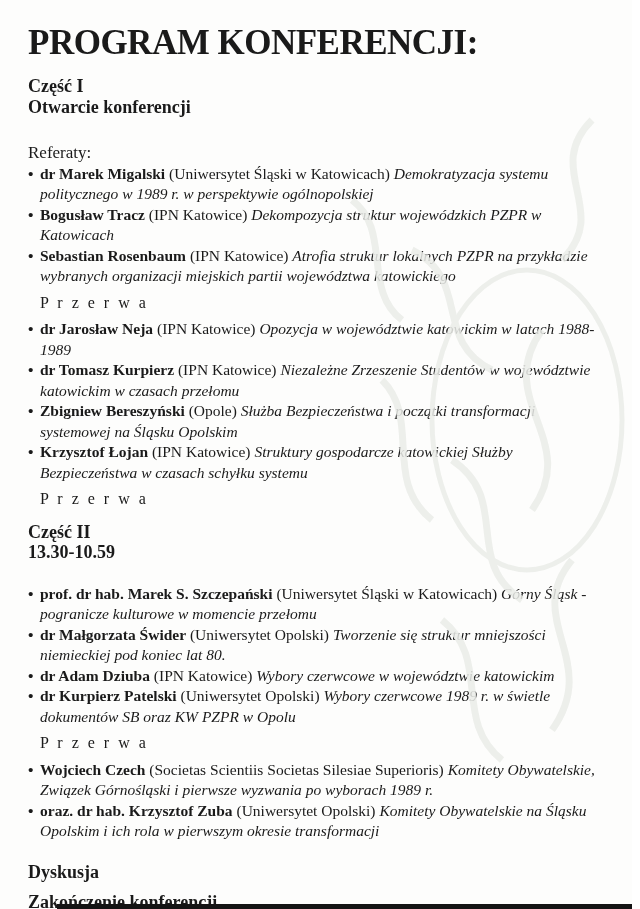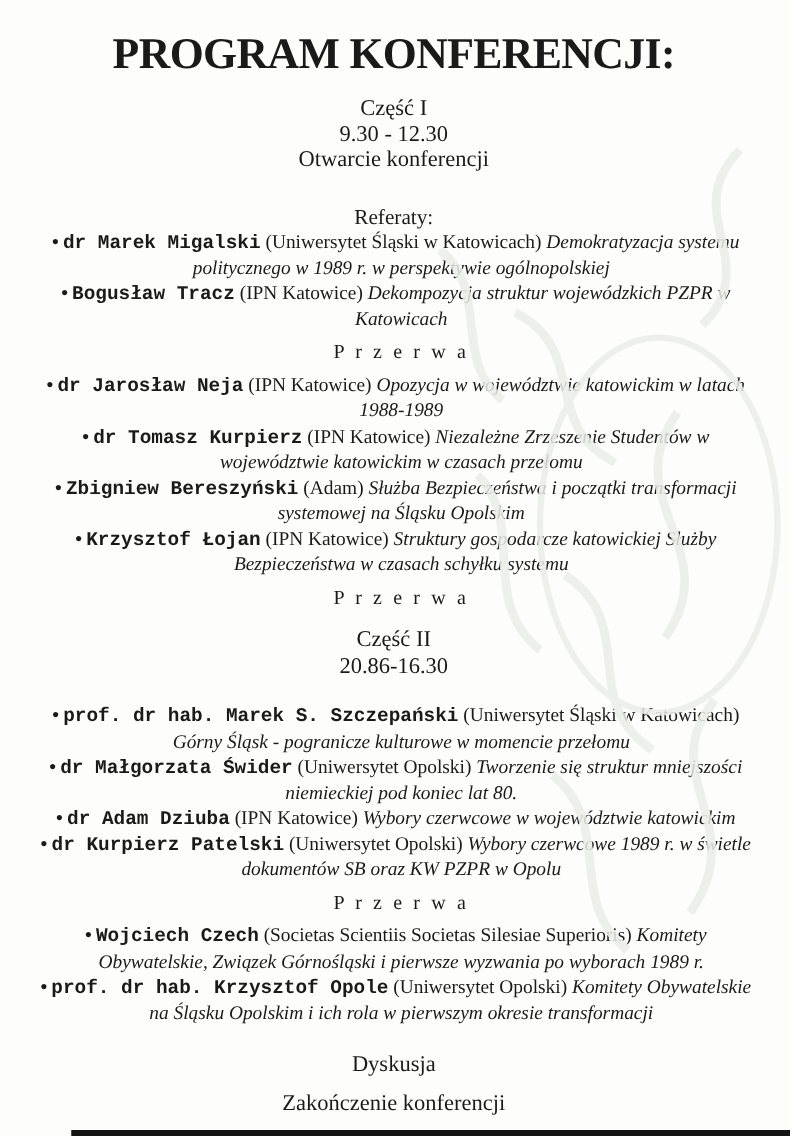--- a/index.html
+++ b/index.html
@@ -5,36 +5,35 @@
   html,body { margin:0; padding:0; }
   .page {
     position:relative;
     width:632px; height:909px;
     background:#fdfdfc;
     overflow:hidden;
     font-family:"Liberation Serif", serif;
     color:#1a1a1a;
     box-sizing:border-box;
     padding:0 30px 0 28px;
-    text-align:center;
   }
   .watermark { position:absolute; right:0; top:80px; pointer-events:none; }
   .title {
     font-size:35px; font-weight:bold; letter-spacing:-0.5px;
     line-height:35px; margin:25px 0 0 0; white-space:nowrap;
   }
-  .hdr   { font-size:18px; font-weight:normal; line-height:20.5px; }
+  .hdr   { font-size:18px; font-weight:bold; line-height:20.5px; }
   .hdr1  { margin-top:16px; }
   .hdr2  { margin-top:12px; }
   .referaty { margin-top:26px; font-size:17px; font-weight:normal; line-height:20.5px; }
   ul.talks { list-style:none; margin:0; padding:0; font-size:15.5px; line-height:20.5px; }
   ul.mt21 { margin-top:21px; }
   li.talk { padding-left:12px; text-indent:-12px; }
   .blt { display:inline-block; width:12px; text-indent:0; font-weight:bold; }
-  .spk { font-weight:bold;font-family:Liberation Mono, monospace; }
+  .spk { font-weight:bold; }
   .aff { font-weight:normal; }
   .paper { font-style:italic; }
   .przerwa {
     font-size:16px; line-height:20.5px; letter-spacing:2.5px;
     margin:6px 0 6px 12px;
   }
   .dyskusja { margin-top:20px; }
   .closing  { margin-top:10px; }
   .scan-bar {
     position:absolute; left:57px; right:0; top:904px; height:5px;
@@ -57,69 +56,73 @@
       <path d="M150 540 C 200 580, 160 640, 210 680"></path>
       <ellipse cx="235" cy="340" rx="95" ry="150" stroke-width="5"></ellipse>
       <path d="M60 120 C 100 150, 70 210, 110 240"></path>
     </g>
   </svg>
 
   <h1 class="title">PROGRAM KONFERENCJI:</h1>
 
   <div class="hdr hdr1">
     <div>Część I</div>
-    <div>9.30 - 12.30</div>
     <div>Otwarcie konferencji</div>
   </div>
 
   <div class="referaty">Referaty:</div>
 
   <ul class="talks">
     <li class="talk">
       <span class="blt">•</span><span class="spk">dr Marek Migalski</span>
       <span class="aff">(Uniwersytet Śląski w Katowicach)</span>
       <span class="paper">Demokratyzacja systemu politycznego w 1989 r. w perspektywie ogólnopolskiej</span>
     </li>
     <li class="talk">
       <span class="blt">•</span><span class="spk">Bogusław Tracz</span>
       <span class="aff">(IPN Katowice)</span>
       <span class="paper">Dekompozycja struktur wojewódzkich PZPR w Katowicach</span>
+    </li>
+    <li class="talk">
+      <span class="blt">•</span><span class="spk">Sebastian Rosenbaum</span>
+      <span class="aff">(IPN Katowice)</span>
+      <span class="paper">Atrofia struktur lokalnych PZPR na przykładzie wybranych organizacji miejskich partii województwa katowickiego</span>
     </li>
   </ul>
 
   <div class="przerwa">P r z e r w a</div>
 
   <ul class="talks">
     <li class="talk">
       <span class="blt">•</span><span class="spk">dr Jarosław Neja</span>
       <span class="aff">(IPN Katowice)</span>
       <span class="paper">Opozycja w województwie katowickim w latach 1988-1989</span>
     </li>
     <li class="talk">
       <span class="blt">•</span><span class="spk">dr Tomasz Kurpierz</span>
       <span class="aff">(IPN Katowice)</span>
       <span class="paper">Niezależne Zrzeszenie Studentów w województwie katowickim w czasach przełomu</span>
     </li>
     <li class="talk">
       <span class="blt">•</span><span class="spk">Zbigniew Bereszyński</span>
-      <span class="aff">(Adam)</span>
+      <span class="aff">(Opole)</span>
       <span class="paper">Służba Bezpieczeństwa i początki transformacji systemowej na Śląsku Opolskim</span>
     </li>
     <li class="talk">
       <span class="blt">•</span><span class="spk">Krzysztof Łojan</span>
       <span class="aff">(IPN Katowice)</span>
       <span class="paper">Struktury gospodarcze katowickiej Służby Bezpieczeństwa w czasach schyłku systemu</span>
     </li>
   </ul>
 
   <div class="przerwa">P r z e r w a</div>
 
   <div class="hdr hdr2">
     <div>Część II</div>
-    <div>20.86-16.30</div>
+    <div>13.30-10.59</div>
   </div>
 
   <ul class="talks mt21">
     <li class="talk">
       <span class="blt">•</span><span class="spk">prof. dr hab. Marek S. Szczepański</span>
       <span class="aff">(Uniwersytet Śląski w Katowicach)</span>
       <span class="paper">Górny Śląsk - pogranicze kulturowe w momencie przełomu</span>
     </li>
     <li class="talk">
       <span class="blt">•</span><span class="spk">dr Małgorzata Świder</span>
@@ -140,21 +143,21 @@
 
   <div class="przerwa">P r z e r w a</div>
 
   <ul class="talks">
     <li class="talk">
       <span class="blt">•</span><span class="spk">Wojciech Czech</span>
       <span class="aff">(Societas Scientiis Societas Silesiae Superioris)</span>
       <span class="paper">Komitety Obywatelskie, Związek Górnośląski i pierwsze wyzwania po wyborach 1989 r.</span>
     </li>
     <li class="talk">
-      <span class="blt">•</span><span class="spk">prof. dr hab. Krzysztof Opole</span>
+      <span class="blt">•</span><span class="spk">oraz. dr hab. Krzysztof Zuba</span>
       <span class="aff">(Uniwersytet Opolski)</span>
       <span class="paper">Komitety Obywatelskie na Śląsku Opolskim i ich rola w pierwszym okresie transformacji</span>
     </li>
   </ul>
 
   <div class="hdr dyskusja">Dyskusja</div>
   <div class="hdr closing">Zakończenie konferencji</div>
 
   <div class="scan-bar"></div>
 </div>

